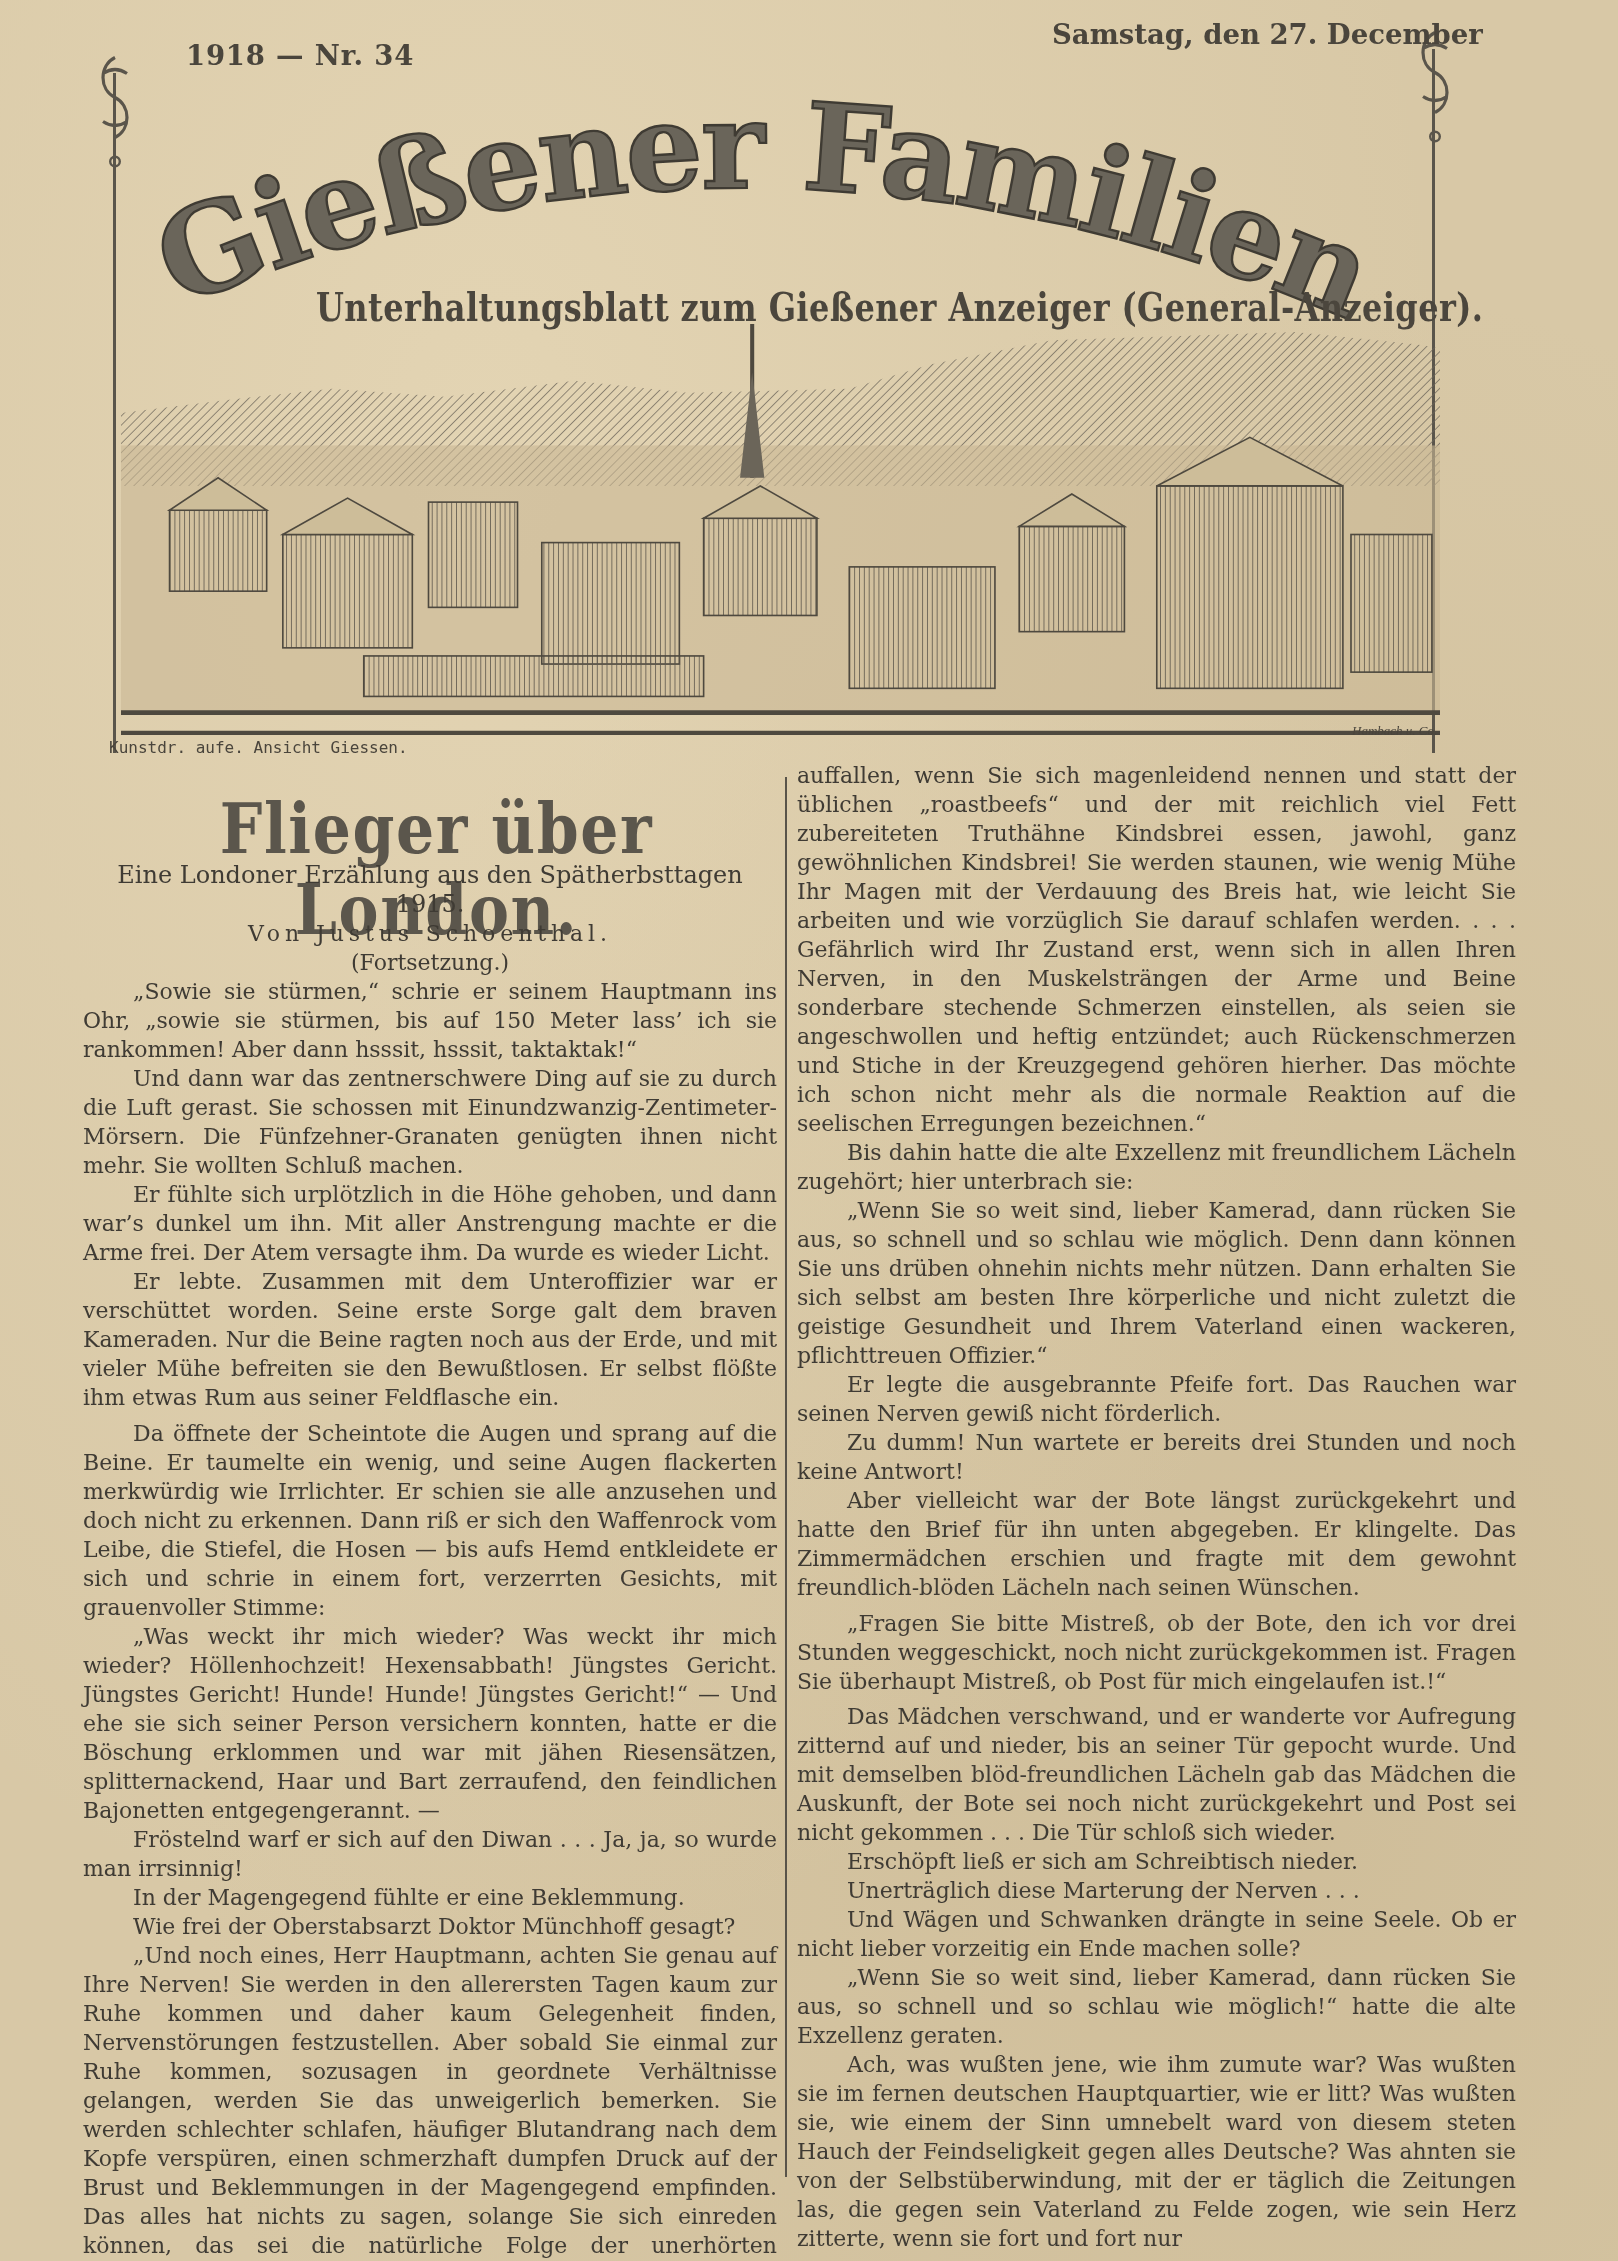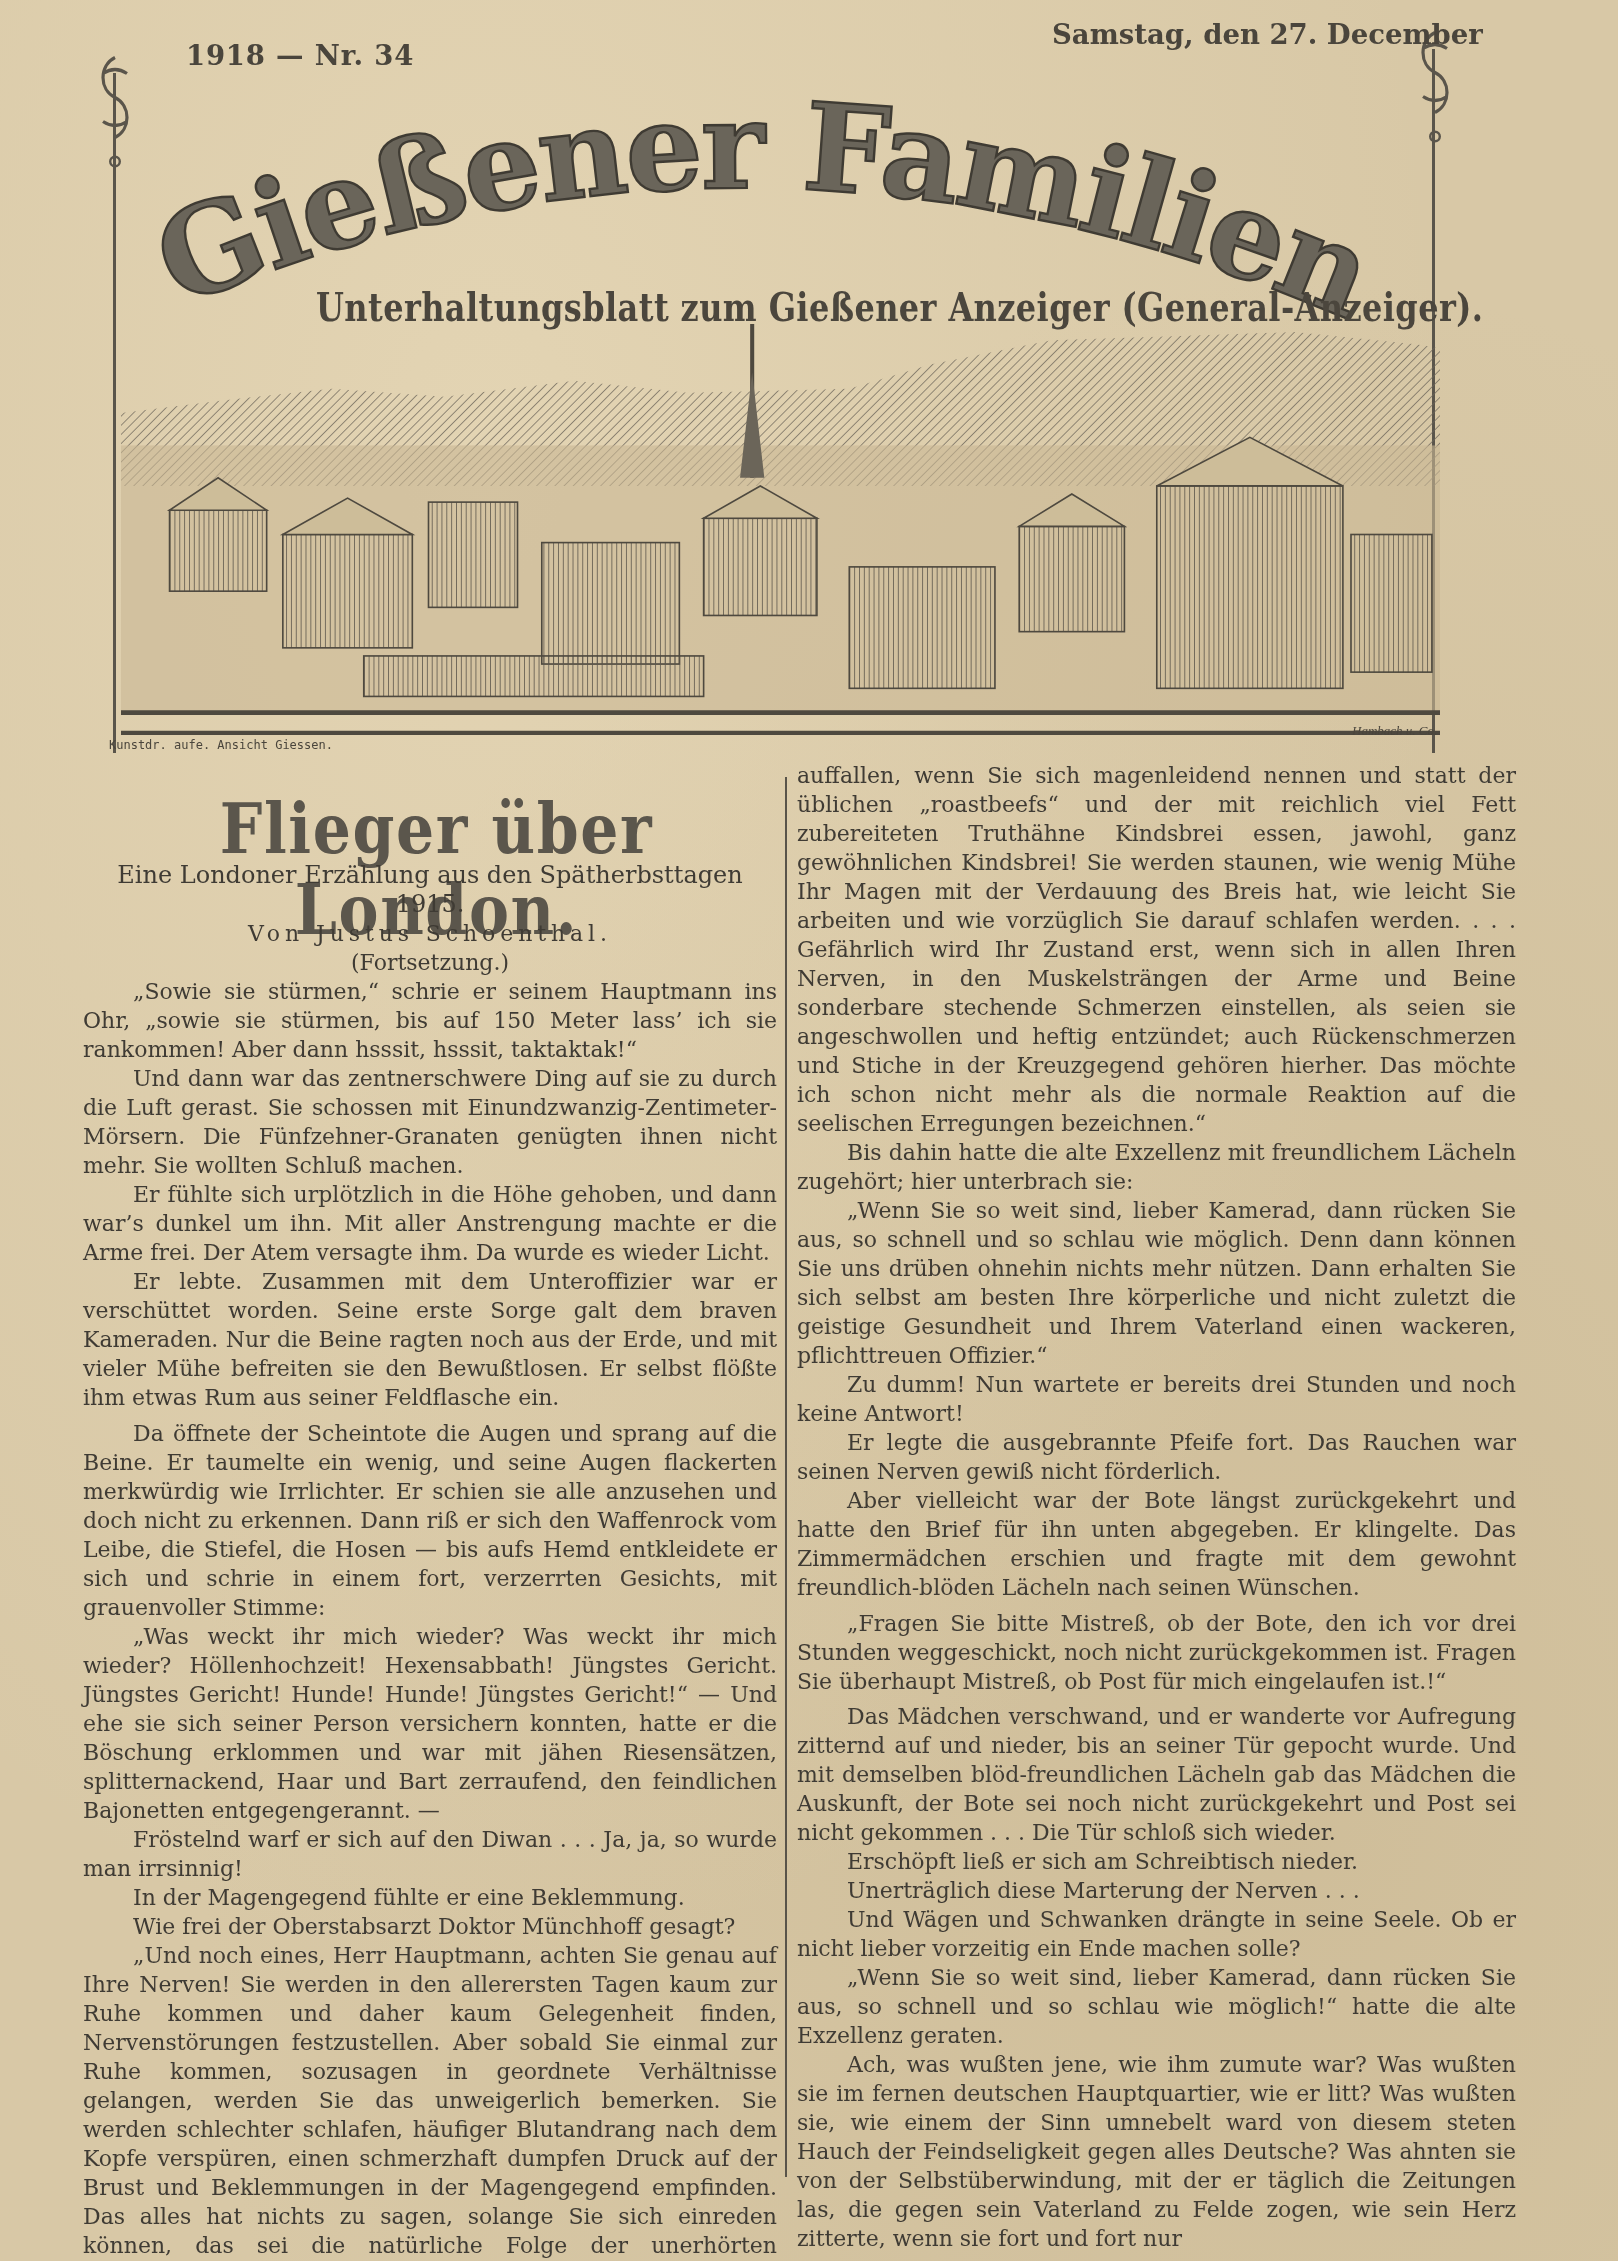--- a/index.html
+++ b/index.html
@@ -39,21 +39,21 @@
     font-family: "DejaVu Serif", serif; font-weight: bold; font-size: 32px;
     color: #4b463d; letter-spacing: 0.4px; transform: scaleY(1.25);
     transform-origin: left top;
   }
   .illustration {
     position: absolute; left: 121px; top: 324px; width: 1319px; height: 421px;
   }
   .illustration svg { width: 100%; height: 100%; }
   .caption-left {
     position: absolute; left: 109px; top: 738px;
-    font-family: "DejaVu Sans Mono", monospace; font-size: 12px; color: #4a453c;
+    font-family: "DejaVu Sans Mono", monospace; font-size: 16px; color: #4a453c;
   }
   .caption-right {
     position: absolute; left: 1352px; top: 723px;
     font-family: Liberation Serif, serif; font-style: italic; font-size: 13px; color: #4a453c;
   }
   
   .headline {
     position: absolute; left: 121px; top: 789px; width: 631px; text-align: center;
     font-family: "DejaVu Serif", serif; font-weight: bold; font-size: 60px;
     color: #5b564c; letter-spacing: 1.6px; transform: scaleY(1.15);
@@ -165,22 +165,22 @@
     <p>Wie frei der Oberstabsarzt Doktor Münchhoff gesagt?</p>
     <p>„Und noch eines, Herr Hauptmann, achten Sie genau auf Ihre Nerven! Sie werden in den allerersten Tagen kaum zur Ruhe kommen und daher kaum Gelegenheit finden, Nervenstörungen festzustellen. Aber sobald Sie einmal zur Ruhe kommen, sozusagen in geordnete Verhältnisse gelangen, werden Sie das unweigerlich bemerken. Sie werden schlechter schlafen, häufiger Blutandrang nach dem Kopfe verspüren, einen schmerzhaft dumpfen Druck auf der Brust und Beklemmungen in der Magengegend empfinden. Das alles hat nichts zu sagen, solange Sie sich einreden können, das sei die natürliche Folge der unerhörten Nervenüberspannung. Denken Sie vor allem daran, gut zu verdauen! Nehmen Sie nur leichte Kost zu sich! Es wird nicht weiter</p>
   </div>
 
   <div class="column-rule"></div>
 
   <div class="col col-right">
     <p class="noindent">auffallen, wenn Sie sich magenleidend nennen und statt der üblichen „roastbeefs“ und der mit reichlich viel Fett zubereiteten Truthähne Kindsbrei essen, jawohl, ganz gewöhnlichen Kindsbrei! Sie werden staunen, wie wenig Mühe Ihr Magen mit der Verdauung des Breis hat, wie leicht Sie arbeiten und wie vorzüglich Sie darauf schlafen werden. . . . Gefährlich wird Ihr Zustand erst, wenn sich in allen Ihren Nerven, in den Muskelsträngen der Arme und Beine sonderbare stechende Schmerzen einstellen, als seien sie angeschwollen und heftig entzündet; auch Rückenschmerzen und Stiche in der Kreuzgegend gehören hierher. Das möchte ich schon nicht mehr als die normale Reaktion auf die seelischen Erregungen bezeichnen.“</p>
     <p>Bis dahin hatte die alte Exzellenz mit freundlichem Lächeln zugehört; hier unterbrach sie:</p>
     <p>„Wenn Sie so weit sind, lieber Kamerad, dann rücken Sie aus, so schnell und so schlau wie möglich. Denn dann können Sie uns drüben ohnehin nichts mehr nützen. Dann erhalten Sie sich selbst am besten Ihre körperliche und nicht zuletzt die geistige Gesundheit und Ihrem Vaterland einen wackeren, pflichttreuen Offizier.“</p>
+    <p>Er legte die ausgebrannte Pfeife fort. Das Rauchen war seinen Nerven gewiß nicht förderlich.</p>
     <p>Zu dumm! Nun wartete er bereits drei Stunden und noch keine Antwort!</p>
-    <p>Er legte die ausgebrannte Pfeife fort. Das Rauchen war seinen Nerven gewiß nicht förderlich.</p>
     <p>Aber vielleicht war der Bote längst zurückgekehrt und hatte den Brief für ihn unten abgegeben. Er klingelte. Das Zimmermädchen erschien und fragte mit dem gewohnt freundlich-blöden Lächeln nach seinen Wünschen.</p>
     <p class="gap">„Fragen Sie bitte Mistreß, ob der Bote, den ich vor drei Stunden weggeschickt, noch nicht zurückgekommen ist. Fragen Sie überhaupt Mistreß, ob Post für mich eingelaufen ist.!“</p>
     <p class="gap">Das Mädchen verschwand, und er wanderte vor Aufregung zitternd auf und nieder, bis an seiner Tür gepocht wurde. Und mit demselben blöd-freundlichen Lächeln gab das Mädchen die Auskunft, der Bote sei noch nicht zurückgekehrt und Post sei nicht gekommen . . . Die Tür schloß sich wieder.</p>
     <p>Erschöpft ließ er sich am Schreibtisch nieder.</p>
     <p>Unerträglich diese Marterung der Nerven . . .</p>
     <p>Und Wägen und Schwanken drängte in seine Seele. Ob er nicht lieber vorzeitig ein Ende machen solle?</p>
     <p>„Wenn Sie so weit sind, lieber Kamerad, dann rücken Sie aus, so schnell und so schlau wie möglich!“ hatte die alte Exzellenz geraten.</p>
     <p>Ach, was wußten jene, wie ihm zumute war? Was wußten sie im fernen deutschen Hauptquartier, wie er litt? Was wußten sie, wie einem der Sinn umnebelt ward von diesem steten Hauch der Feindseligkeit gegen alles Deutsche? Was ahnten sie von der Selbstüberwindung, mit der er täglich die Zeitungen las, die gegen sein Vaterland zu Felde zogen, wie sein Herz zitterte, wenn sie fort und fort nur</p>
   </div>
 </div>

